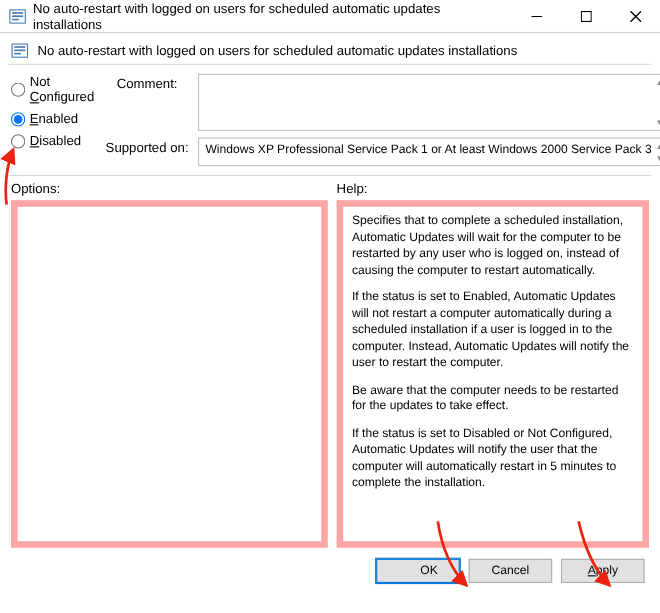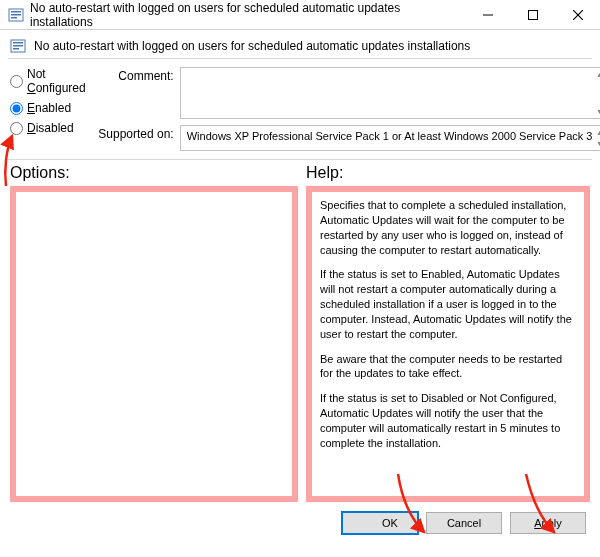--- a/index.html
+++ b/index.html
@@ -61,21 +61,21 @@
     display: flex;
     padding: 8px 10px;
     gap: 8px;
   }
   .left-col { width: 110px; display:flex; flex-direction:column; gap:6px;}
   .radio-row { display:flex; align-items:center; gap:4px; font-size:12px;}
   .radio-row input { margin:0; }
   .radio-row .u { text-decoration: underline; }
   .right-col { flex:1; display:flex; flex-direction:column; gap:6px;}
   .field-row { display:flex; gap:6px; align-items:flex-start;}
-  .field-row .label { width:80px; text-align:right; padding-top:2px; font-size:12px;}
+  .field-row .label { width:80px; text-align:center; padding-top:2px; font-size:12px;}
   .comment-box {
     flex:1;
     height:52px;
     border:1px solid #c0c0c0;
     background:#fff;
     position:relative;
   }
   .supported-box {
     flex:1;
     height:26px;
@@ -101,21 +101,21 @@
   }
 
   .lower {
     display:flex;
     gap:8px;
     padding: 4px 10px 0 10px;
   }
   .lower .col { display:flex; flex-direction:column; }
   .lower .col.opts { width: 288px; }
   .lower .col.help { flex:1; }
-  .lower .col-label { font-size:16px; margin-bottom:4px;}
+  .lower .col-label { font-size:12px; margin-bottom:4px;}
   .box {
     border:6px solid #fca5a5;
     background:#fff;
     height: 316px;
     overflow:auto;
     padding:6px 8px;
     font-size:11px;
     line-height:1.35;
   }
   .box p { margin-bottom:10px; }

